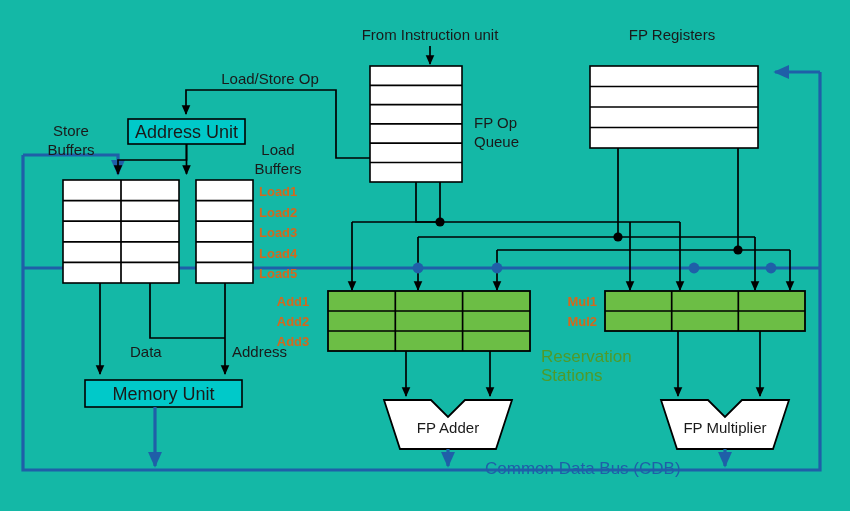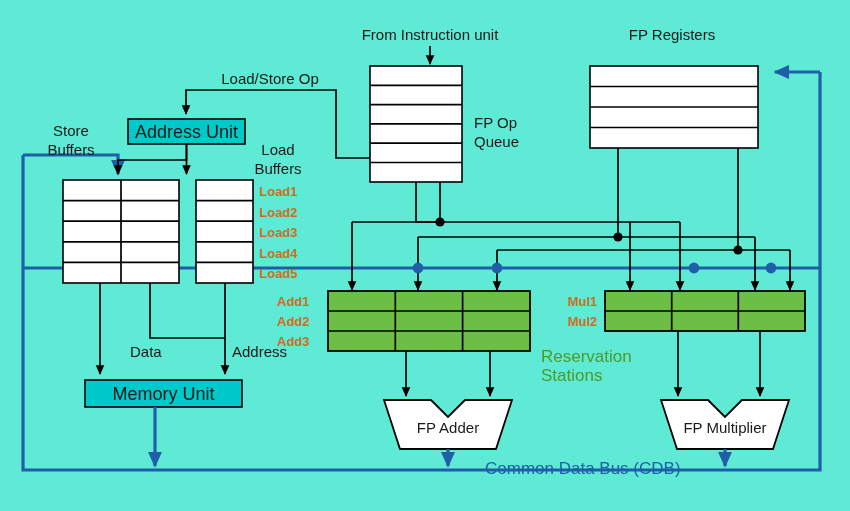--- a/index.html
+++ b/index.html
@@ -4,21 +4,21 @@
 <style>
   html, body {
     margin: 0;
     padding: 0;
     background: #ffffff;
   }
   #diagram-root {
     position: relative;
     width: 850px;
     height: 511px;
-    background: #5eead4;
+    background: #14b8a6;
     font-family: "Liberation Sans", sans-serif;
     overflow: hidden;
   }
   svg#tomasulo-svg {
     display: block;
     width: 850px;
     height: 511px;
   }
   .lbl {
     font-family: "Liberation Sans", sans-serif;

